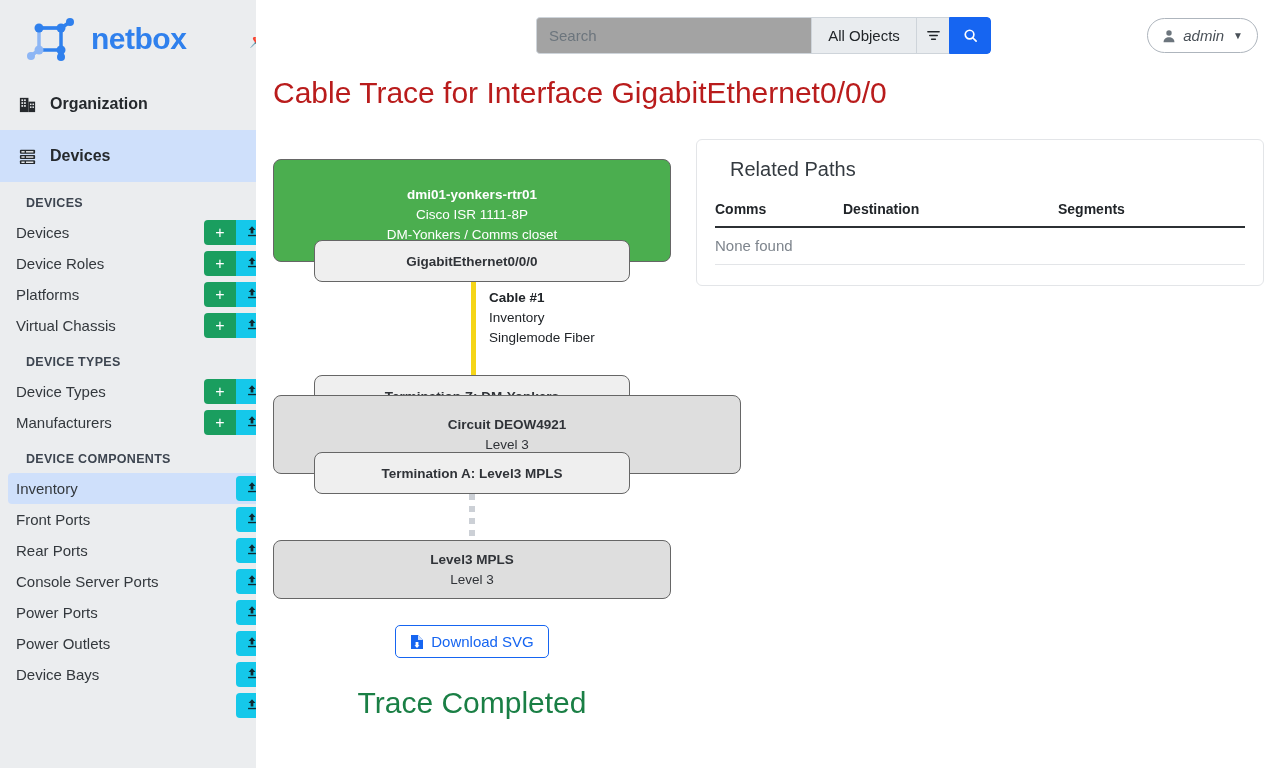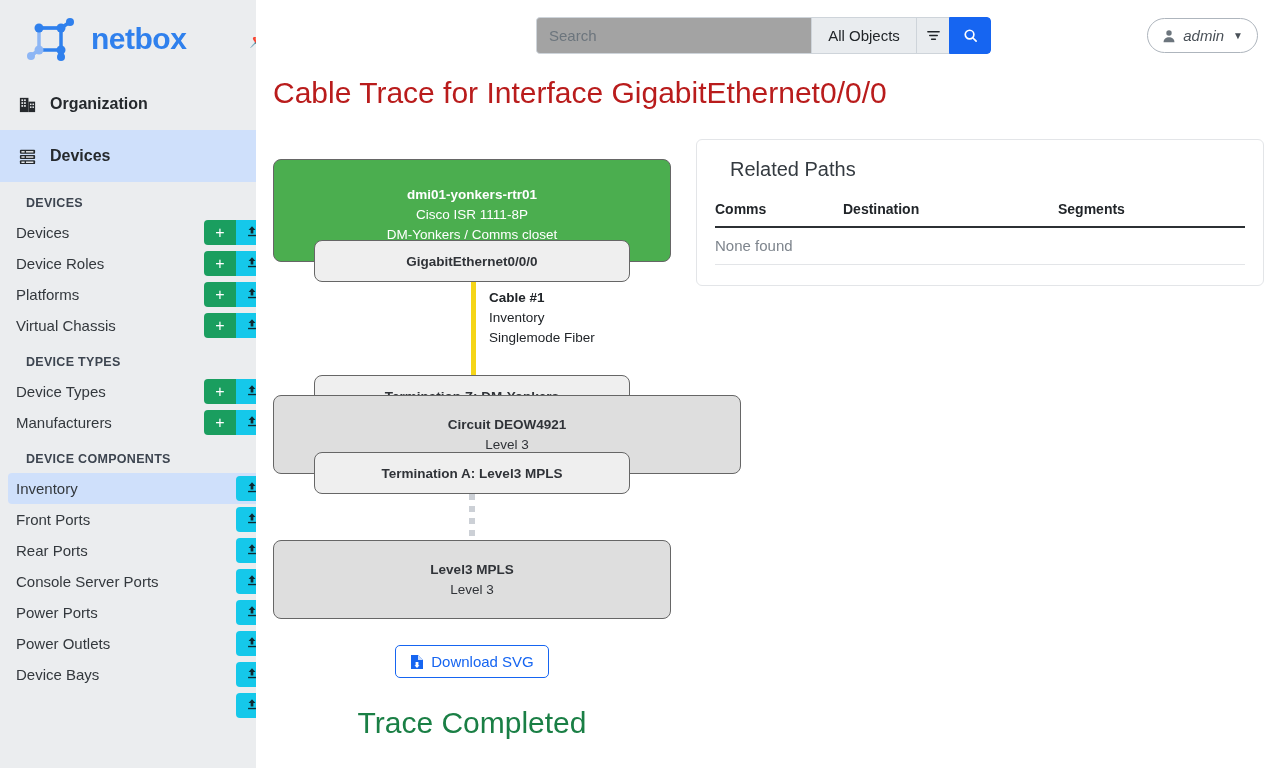--- a/index.html
+++ b/index.html
@@ -150,21 +150,21 @@
   .node-circuit .t2 { font-size: 13.5px; color: #303338; line-height: 20px; }
 
   .dash-seg { position: relative; height: 46px; }
   .dash-line {
     position: absolute; left: 196px; top: 0; width: 6px; height: 46px;
     background-image: linear-gradient(to bottom, #ccd0d6 50%, rgba(255,255,255,0) 0%);
     background-size: 6px 12px; background-repeat: repeat-y;
   }
 
   .node-net {
-    background: #dedede; width: 398px; height: 79px;
+    background: #dedede; width: 398px; height: 59px;
     display: flex; flex-direction: column; align-items: center; justify-content: center;
   }
   .node-net .t1 { font-size: 13.5px; font-weight: 700; color: #303338; line-height: 21px; }
   .node-net .t2 { font-size: 13.5px; color: #303338; line-height: 20px; }
 
   .dl-row { text-align: center; margin-top: 26px; }
   .dl-btn {
     display: inline-flex; align-items: center; gap: 7px;
     padding: 7px 14px; font-size: 15px;
     color: #1665f1; background: #fff;

